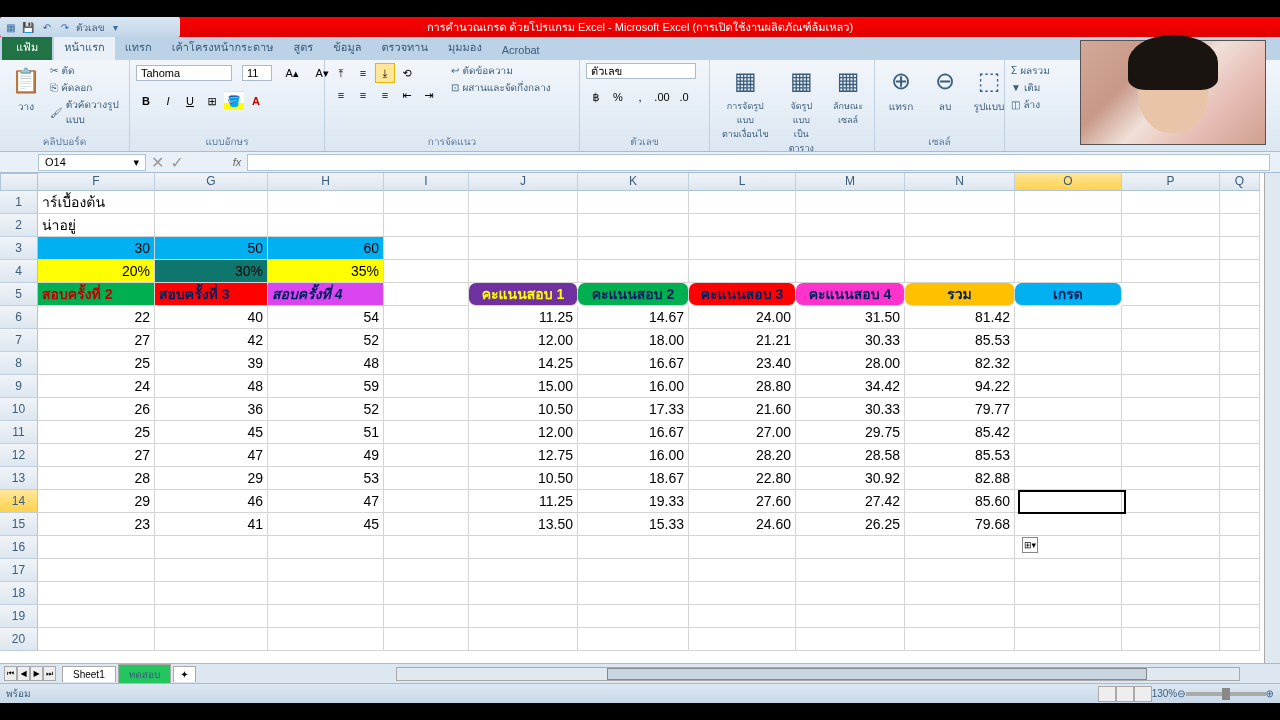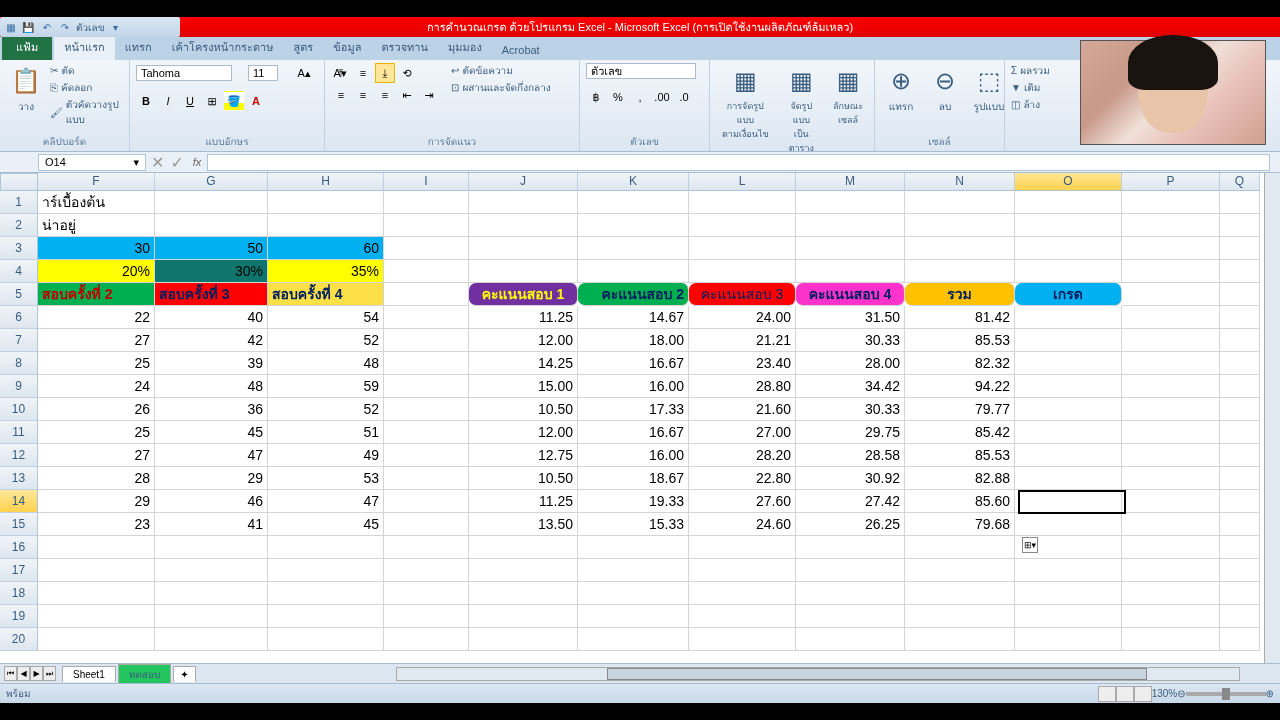--- a/index.html
+++ b/index.html
@@ -14,31 +14,31 @@
 .tab{padding:4px 10px;color:#3b5d7e;cursor:pointer;}
 .tab.active{background:#e9f0f7;border-radius:2px 2px 0 0;}
 .ribbon{height:92px;background:linear-gradient(#f2f6fb,#dce7f2);border-bottom:1px solid #a7bcd1;display:flex;font-size:10px;}
 .group{border-right:1px solid #c0d0e0;padding:3px 6px 2px;display:flex;flex-direction:column;justify-content:space-between;}
 .group-label{text-align:center;color:#5a7a9a;font-size:10px;margin-top:2px;}
 .group-content{display:flex;gap:4px;align-items:flex-start;flex:1;}
 .big-btn{display:flex;flex-direction:column;align-items:center;gap:2px;padding:2px 4px;color:#3b5d7e;}
 .big-btn .ic{width:32px;height:32px;display:flex;align-items:center;justify-content:center;font-size:24px;}
 .small-btns{display:flex;flex-direction:column;gap:2px;}
 .small-btn{display:flex;align-items:center;gap:3px;color:#3b5d7e;font-size:10px;}
-.font-row{display:flex;gap:16px;align-items:center;margin-bottom:4px;}
+.font-row{display:flex;gap:10px;align-items:center;margin-bottom:4px;}
 .font-combo{border:1px solid #abc;background:#fff;padding:1px 4px;font-size:11px;width:96px;}
 .size-combo{border:1px solid #abc;background:#fff;padding:1px 4px;font-size:11px;width:30px;}
 .btn-row{display:flex;gap:2px;}
 .tb-btn{width:20px;height:20px;display:flex;align-items:center;justify-content:center;border:1px solid transparent;font-size:11px;}
 .tb-btn.hl{background:#ffe699;border-color:#e6b800;}
 .align-grid{display:flex;flex-direction:column;gap:2px;}
 .num-combo{border:1px solid #abc;background:#fff;padding:1px 4px;font-size:11px;width:110px;}
 .namebox-row{height:21px;background:#e9f0f7;border-bottom:1px solid #a7bcd1;display:flex;align-items:center;}
 .namebox{width:108px;border:1px solid #b0c4d8;background:#fff;margin:0 2px 0 38px;padding:1px 6px;font-size:11px;display:flex;justify-content:space-between;}
-.fx{padding:0 6px;color:#666;font-style:italic;font-size:11px;}
+.fx{padding:0 6px;color:#666;font-style:italic;font-size:11px;margin-left:40px;}
 .formula-bar{flex:1;border:1px solid #b0c4d8;background:#fff;height:17px;margin-right:10px;}
 .grid-area{flex:1;position:relative;overflow:hidden;background:#fff;}
 .col-headers{display:flex;height:18px;position:sticky;top:0;}
 .corner{width:38px;background:linear-gradient(#f0f4f8,#dde6ef);border:1px solid #b0c4d8;}
 .col-h{background:linear-gradient(#f0f4f8,#dde6ef);border-right:1px solid #c0d0e0;border-bottom:1px solid #b0c4d8;text-align:center;font-size:12px;color:#3b5d7e;line-height:17px;}
 .col-h.sel{background:linear-gradient(#ffe699,#ffd24d);}
 .rows{}
 .row{display:flex;height:23px;}
 .row-h{width:38px;background:linear-gradient(#f0f4f8,#dde6ef);border-right:1px solid #b0c4d8;border-bottom:1px solid #c0d0e0;text-align:center;font-size:12px;color:#3b5d7e;line-height:22px;}
 .row-h.sel{background:linear-gradient(#ffe699,#ffd24d);}
@@ -335,25 +335,25 @@
           <div class="cell cM"></div>
           <div class="cell cN"></div>
           <div class="cell cO"></div>
           <div class="cell cP"></div>
           <div class="cell cQ"></div>
         </div>
         <div class="row">
           <div class="row-h">5</div>
           <div class="cell cF l" style="background: rgb(0, 176, 80); color: rgb(192, 0, 0); font-weight: bold;">สอบครั้งที่ 2</div>
           <div class="cell cG l" style="background: rgb(255, 0, 0); color: rgb(0, 32, 96); font-weight: bold;">สอบครั้งที่ 3</div>
-          <div class="cell cH l" style="background: #fde047; color: rgb(0, 32, 96); font-weight: bold;">สอบครั้งที่ 4</div>
+          <div class="cell cH l" style="background: #d946ef; color: rgb(0, 32, 96); font-weight: bold; font-style: italic;">สอบครั้งที่ 4</div>
           <div class="cell cI"></div>
           <div class="cell cJ c" style="background: rgb(112, 48, 160); color: rgb(255, 255, 0); font-weight: bold;">คะแนนสอบ 1</div>
-          <div class="cell cK c" style="background: rgb(0, 176, 80); color: rgb(0, 32, 96); font-weight: bold; text-align: right;">คะแนนสอบ 2</div>
-          <div class="cell cL c" style="background: rgb(255, 0, 0); color: rgb(0, 32, 96); font-weight: normal;">คะแนนสอบ 3</div>
+          <div class="cell cK c" style="background: rgb(0, 176, 80); color: rgb(0, 32, 96); font-weight: bold;">คะแนนสอบ 2</div>
+          <div class="cell cL c" style="background: rgb(255, 0, 0); color: rgb(0, 32, 96); font-weight: bold;">คะแนนสอบ 3</div>
           <div class="cell cM c" style="background: rgb(255, 51, 204); color: rgb(0, 32, 96); font-weight: bold;">คะแนนสอบ 4</div>
           <div class="cell cN c" style="background: rgb(255, 192, 0); color: rgb(0, 32, 96); font-weight: bold;">รวม</div>
           <div class="cell cO c" style="background: rgb(0, 176, 240); color: rgb(0, 32, 96); font-weight: bold;">เกรด</div>
           <div class="cell cP"></div>
           <div class="cell cQ"></div>
         </div>
         <div class="row">
           <div class="row-h">6</div>
           <div class="cell cF">22</div>
           <div class="cell cG">40</div>

